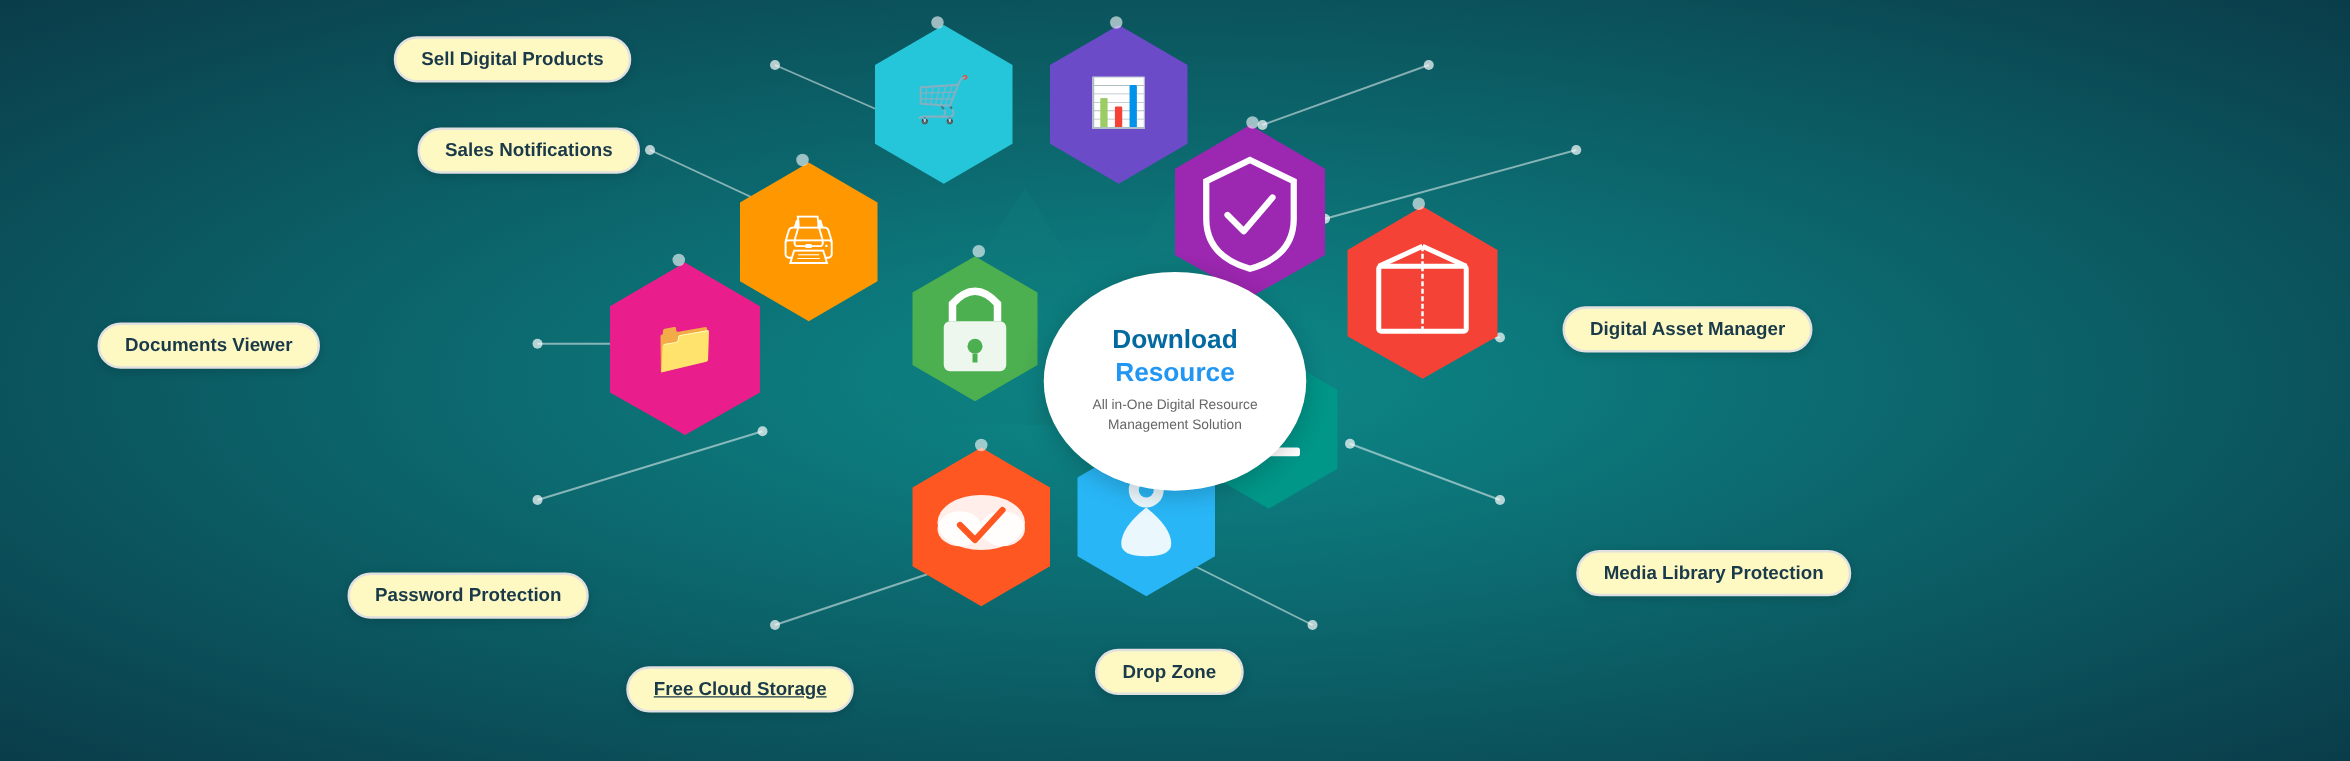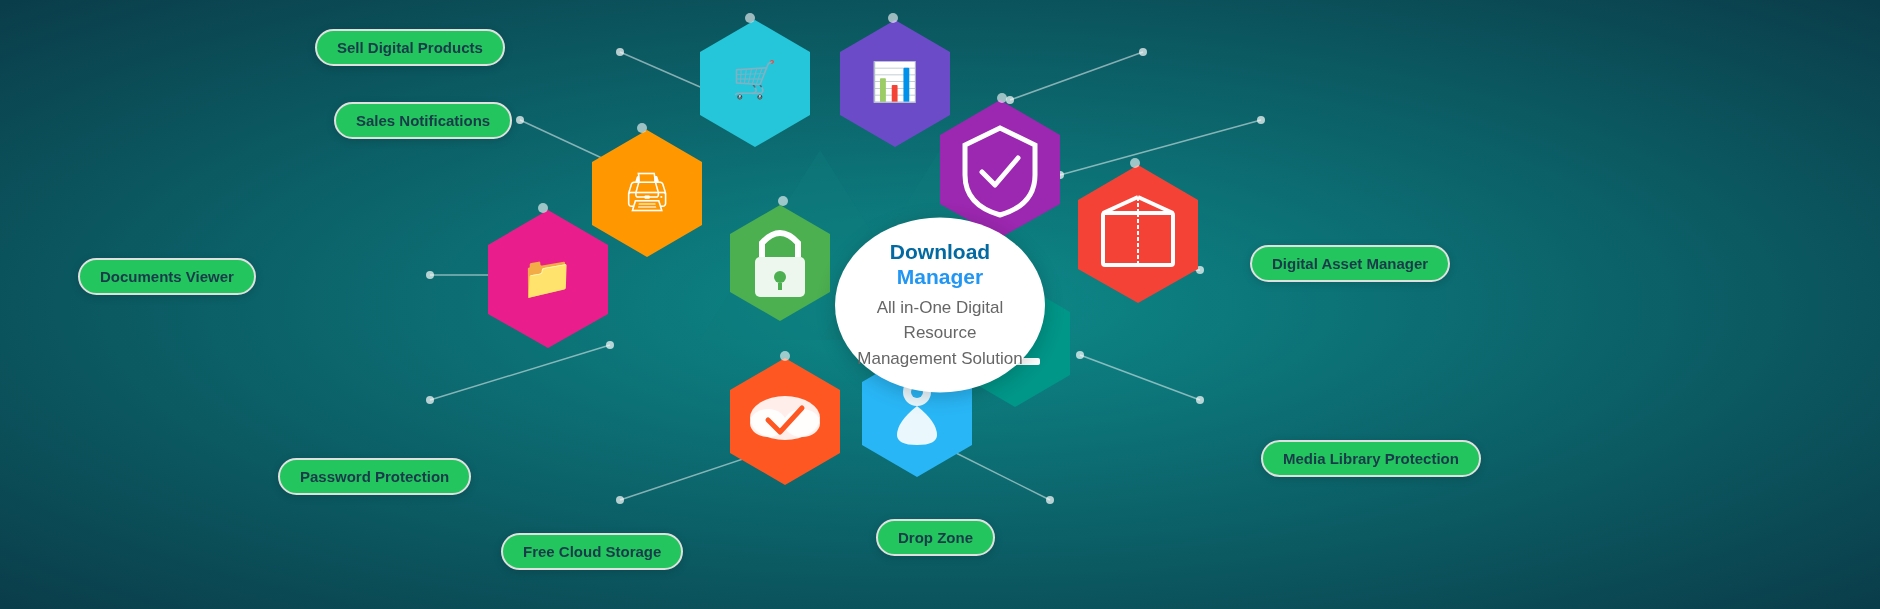--- a/index.html
+++ b/index.html
@@ -14,21 +14,21 @@
 
     .scene {
       position: relative;
       width: 1880px;
       height: 609px;
     }
 
     
     .label-box {
       position: absolute;
-      background: #22c55e;
+      background: #fef9c3;
       border-radius: 25px;
       padding: 8px 20px;
       font-weight: bold;
       font-size: 15px;
       color: #1a3a4a;
       white-space: nowrap;
       border: 2px solid #e0e0e0;
       box-shadow: 0 2px 8px rgba(0,0,0,0.15);
     }
 
@@ -212,23 +212,23 @@
     <circle cx="1013" cy="278" r="5" fill="rgba(255,255,255,0.6)"></circle>
     <circle cx="785" cy="356" r="5" fill="rgba(255,255,255,0.6)"></circle>
     <circle cx="917" cy="348" r="5" fill="rgba(255,255,255,0.6)"></circle>
     <circle cx="783" cy="201" r="5" fill="rgba(255,255,255,0.6)"></circle>
   </svg>
 
   <div class="center-hex" style="left:50%;top:50%;transform:translate(-50%,-50%);position:absolute;z-index:10;">
     <div class="center-hex-inner" style="width:210px;height:175px;background:white;border-radius:50%;display:flex;flex-direction:column;align-items:center;justify-content:center;text-align:center;box-shadow:0 4px 20px rgba(0,0,0,0.2);padding:20px;">
       <div class="title" style="font-size:21px;font-weight:900;color:#1a3a4a;line-height:1.2;">
         <span style="color:#0369a1;">Download</span>
-        <span style="color:#2196F3;">Manager</span>
+        <span style="color:#2196F3;">Resource</span>
       </div>
-      <div class="subtitle" style="font-size:17px;color:#666;margin-top:6px;line-height:1.5;">
+      <div class="subtitle" style="font-size:11px;color:#666;margin-top:6px;line-height:1.5;">
         <span>All in-One Digital Resource</span><br>
         <span>Management Solution</span>
       </div>
     </div>
   </div>
 
   <div class="label-box" style="top:29px;left:315px;">
     <span>Sell Digital Products</span>
   </div>
 
@@ -247,21 +247,21 @@
   </div>
 
   <div class="label-box" style="top:458px;left:278px;">
     <span>Password Protection</span>
   </div>
 
   <div class="label-box" style="top:440px;left:1261px;">
     <span>Media Library Protection</span>
   </div>
 
-  <div class="label-box" style="top:533px;left:501px;">
+  <div class="label-box" style="top:533px;left:501px;text-decoration:underline;">
     <span>Free Cloud Storage</span>
   </div>
 
   <div class="label-box" style="top:519px;left:876px;">
     <span>Drop Zone</span>
   </div>
 
 </div>
 
 </body></html>

